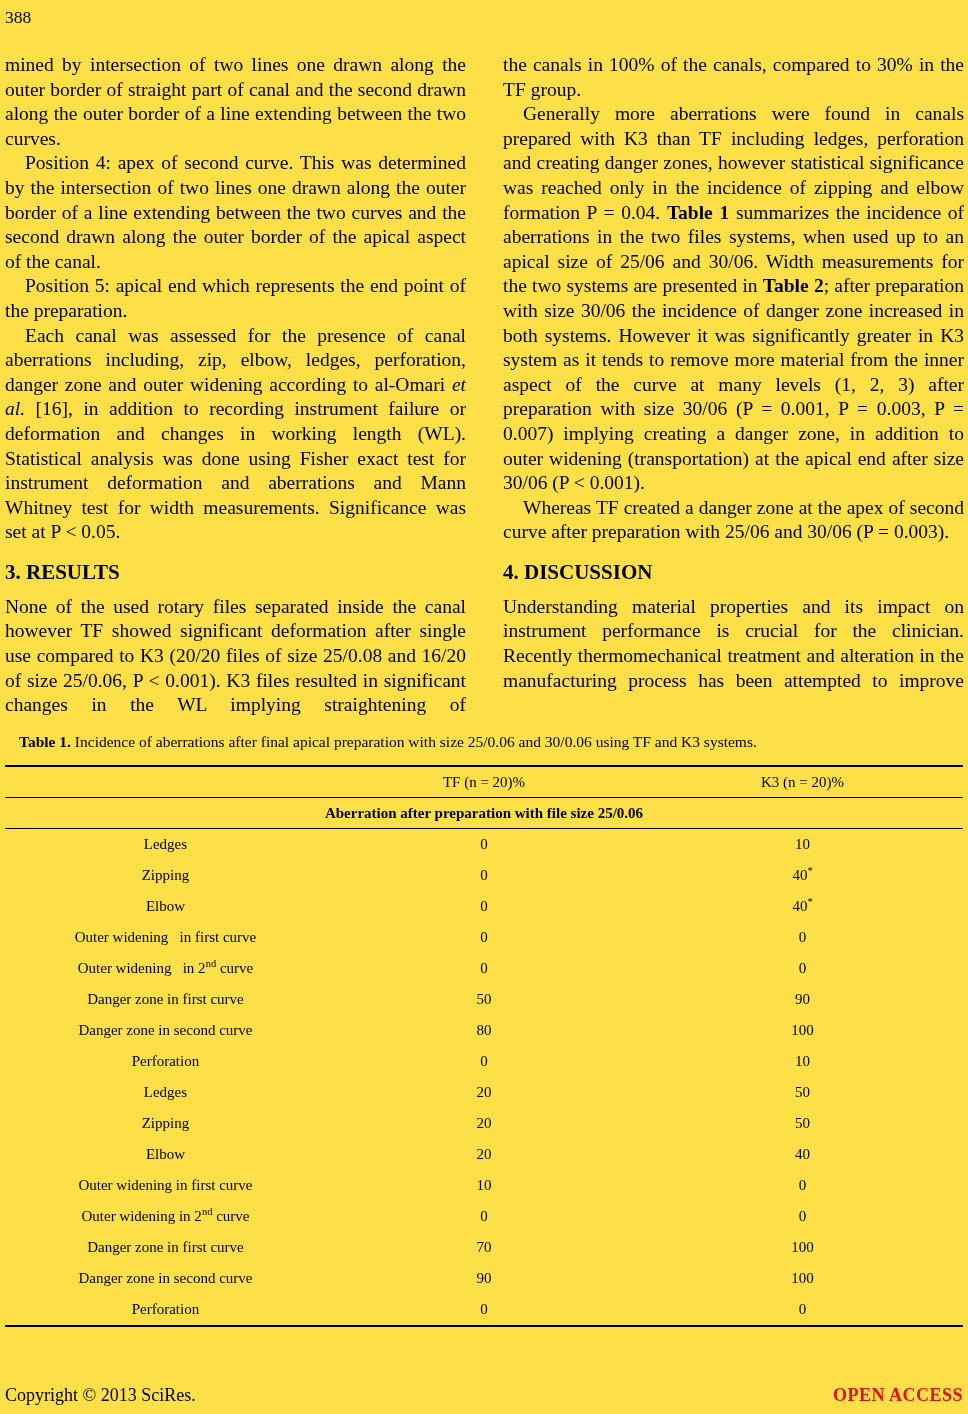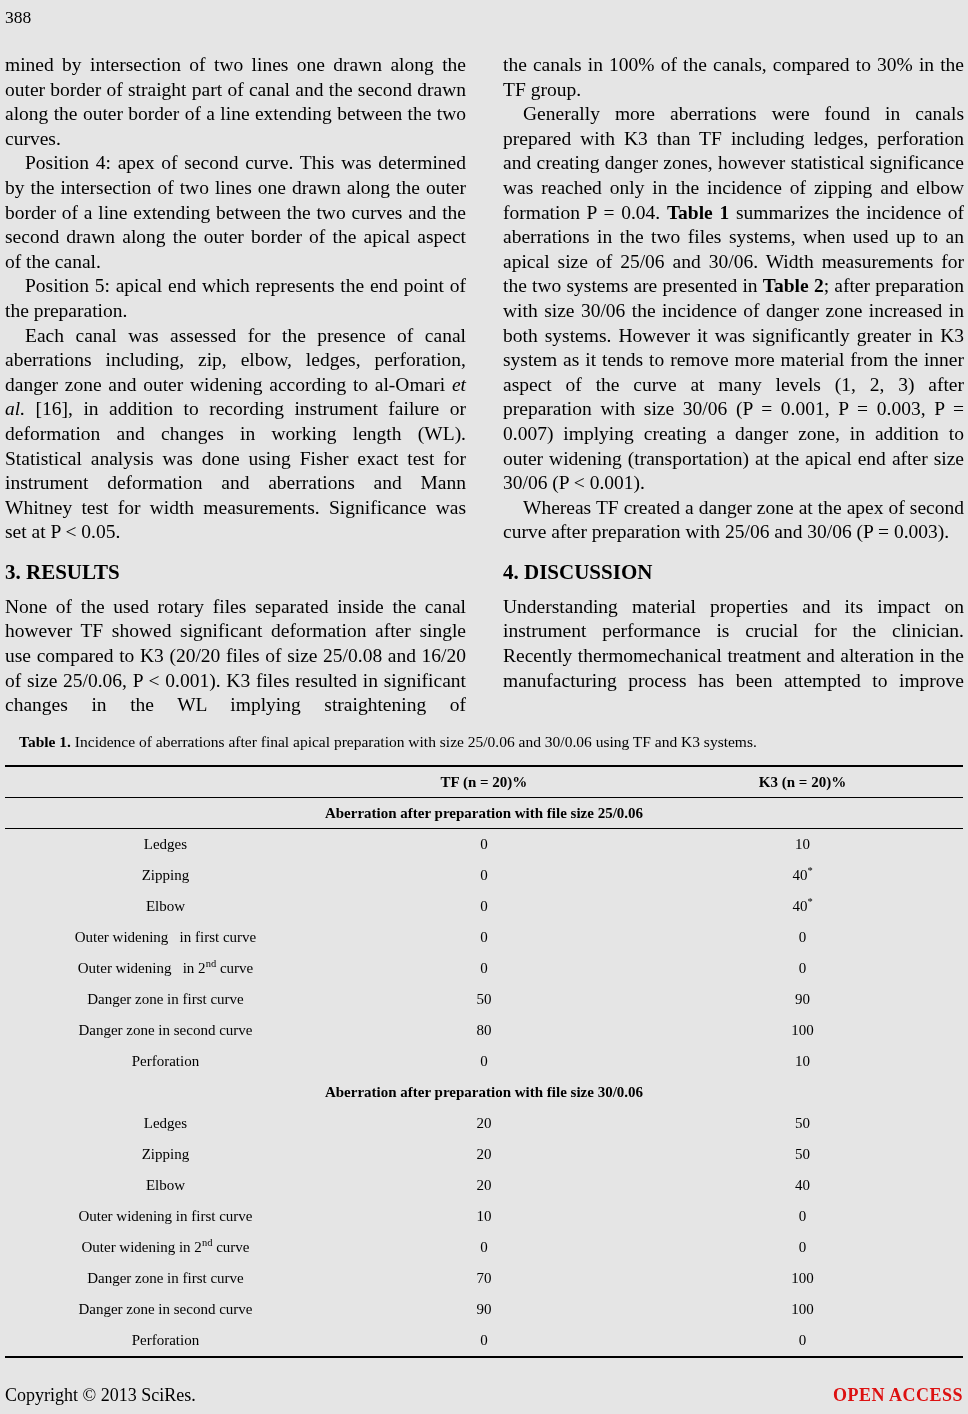--- a/index.html
+++ b/index.html
@@ -1,20 +1,20 @@
 <!DOCTYPE html>
 <html><head>
 <meta charset="utf-8">
 <style>
   html, body { margin: 0; padding: 0; background: #ffffff; }
   .page {
     position: relative;
     width: 968px;
     height: 1414px;
-    background: #e5e5e5;
+    background: #fde047;
     color: #000000;
     font-family: "Liberation Serif", "DejaVu Serif", serif;
     overflow: hidden;
   }
   
   .header { position: absolute; top: 7px; left: 5px; right: 4px; height: 24px; font-size: 17.5px; }
   .pagenum { position: absolute; left: 0; top: 0; }
   .htitle { position: absolute; left: 388px; top: 0; white-space: nowrap; }
   
   .columns {
@@ -33,21 +33,21 @@
     border-top: 2px solid #000;
     border-bottom: 2px solid #000;
     font-size: 15px;
   }
   .thead-row, .trow {
     display: grid;
     grid-template-columns: 33.5% 33% 33.5%;
     align-items: center;
     text-align: center;
   }
-  .thead-row { height: 30px; border-bottom: 1.5px solid #000; font-weight: bold; }
+  .thead-row { height: 30px; border-bottom: 1.5px solid #000; }
   .subhead {
     height: 30px; display: flex; align-items: center; justify-content: center;
     font-weight: bold; font-size: 15px;
   }
   .subhead.sep { border-bottom: 1.5px solid #000; }
   .subhead2 { height: 31px; }
   .trow { height: 31px; }
   sup { font-size: 10.5px; line-height: 0; vertical-align: super; }
   
   .footer {
@@ -130,21 +130,20 @@
         <div><span>Danger zone in second curve</span></div>
         <div>80</div>
         <div><span>100</span></div>
       </div>
       <div class="trow">
         <div><span>Perforation</span></div>
         <div>0</div>
         <div><span>10</span></div>
       </div>
 
-      <div class="subhead subhead2">Aberration after preparation with file size 30/0.06</div>
 
       <div class="trow">
         <div><span>Ledges</span></div>
         <div>20</div>
         <div><span>50</span></div>
       </div>
       <div class="trow">
         <div><span>Zipping</span></div>
         <div>20</div>
         <div><span>50</span></div>

